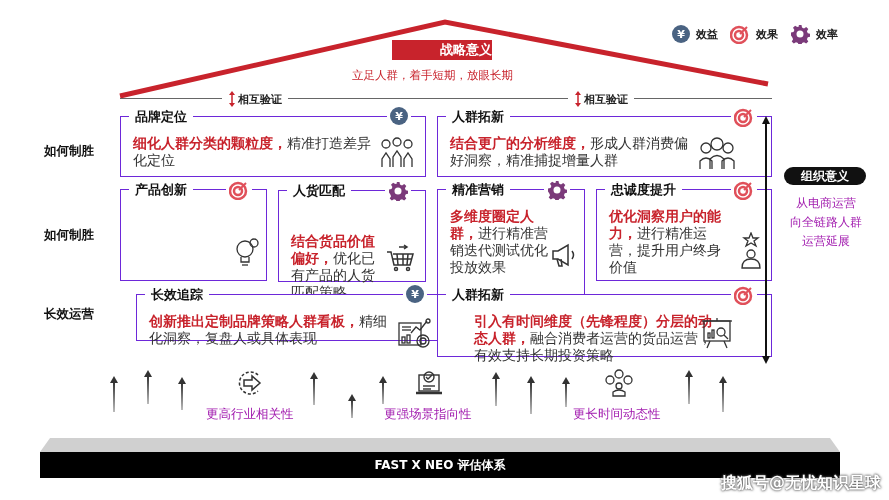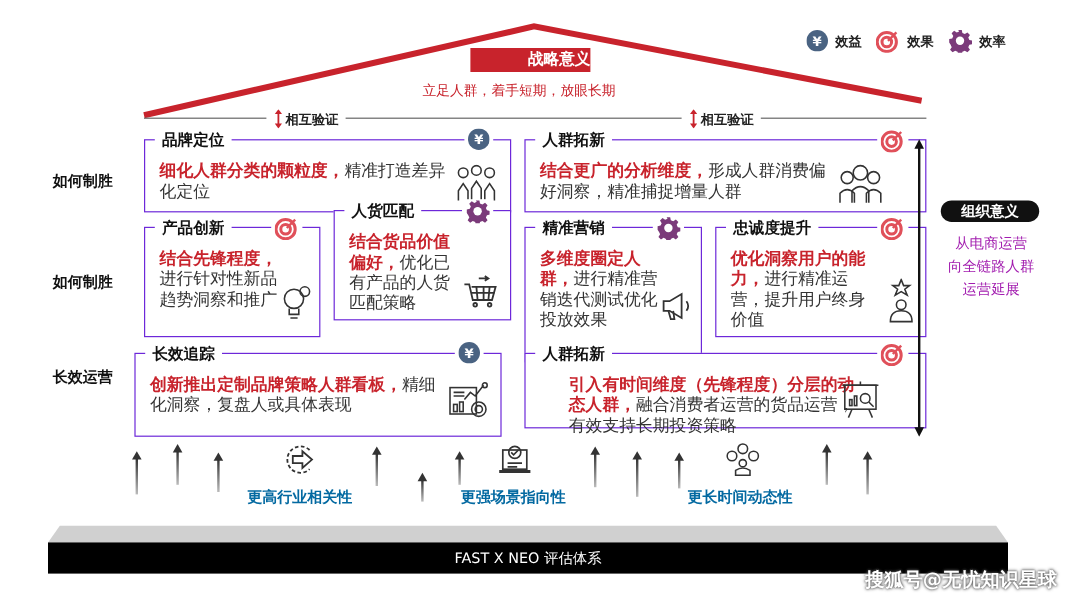--- a/index.html
+++ b/index.html
@@ -33,25 +33,25 @@
     .org-pill {
       position: absolute; background: #111; color: #fff; font-weight: bold; font-size: 12px;
       border-radius: 10px; text-align: center; line-height: 18px;
     }
     .org-text { position: absolute; font-size: 12px; text-align: center; line-height: 19px; color: #a21caf; }
     .arrow-up { position: absolute; width: 2px; background: linear-gradient(#333, #bbb); }
     .arrow-up::before {
       content: ""; position: absolute; top: -6px; left: -3px;
       border-left: 4px solid transparent; border-right: 4px solid transparent; border-bottom: 7px solid #333;
     }
-    .bottom-label { position: absolute; font-size: 12.5px; font-weight: bold; color: #0369a1; }
+    .bottom-label { position: absolute; font-size: 12.5px; font-weight: normal; color: #a21caf; }
     .base-top { position: absolute; }
     .base-bar {
       position: absolute; left: 40px; top: 452px; width: 800px; height: 26px; background: #000;
-      color: #fff; font-weight: normal; font-size: 12px; text-align: center; line-height: 26px;
+      color: #fff; font-weight: bold; font-size: 12px; text-align: center; line-height: 26px;
     }
     .watermark { position: absolute; right: 8px; bottom: 6px; color: #fff; font-size: 16px; font-weight: bold; text-shadow: 0 0 2px #555, 0 0 3px #555; }
   </style>
 </head>
 <body>
 
 <svg class="roof" width="889" height="110">
   <polyline points="120,96 445,22 768,84" fill="none" stroke="#c8232c" stroke-width="5" stroke-linejoin="miter"></polyline>
 </svg>
 
@@ -143,37 +143,36 @@
     </svg>
 </div>
 
 <div class="card" style="left:120px; top:189px; width:147px; height:92px;">
   <span class="title">产品创新</span>
   <span class="badge"><svg width="20" height="20">
         <circle cx="9" cy="11" r="8" fill="none" stroke="#e0505a" stroke-width="2.5"></circle>
         <circle cx="9" cy="11" r="4" fill="none" stroke="#e0505a" stroke-width="2.5"></circle>
         <line x1="10" y1="10" x2="17" y2="3" stroke="#e0505a" stroke-width="2"></line>
       </svg></span>
-  <div class="body" style="width:102px;"><span class="hl">结合先锋程度，</span><span>进行针对性新品趋势洞察和推广</span></div>
   <svg class="pic" style="left:112px; top:46px;" width="28" height="32">
       <g fill="none" stroke="#333" stroke-width="1.3">
         <circle cx="12" cy="13" r="8"></circle>
         <path d="M8 21 v5 h8 v-5"></path>
         <line x1="9" y1="29" x2="15" y2="29"></line>
         <circle cx="21" cy="7" r="4"></circle>
       </g>
     </svg>
 </div>
-<div class="card" style="left:278px; top:175px; width:148px; height:92px;">
+<div class="card" style="left:278px; top:190px; width:148px; height:92px;">
   <span class="title">人货匹配</span>
   <span class="badge"><svg width="20" height="20" viewBox="0 0 20 20">
         <path fill="#7b3a7a" d="M8.5 1h3l.5 2.5 2 .9 2.2-1.4 2.1 2.1-1.4 2.2.9 2 2.5.5v3l-2.5.5-.9 2 1.4 2.2-2.1 2.1-2.2-1.4-2 .9-.5 2.5h-3l-.5-2.5-2-.9-2.2 1.4-2.1-2.1 1.4-2.2-.9-2L1 11.5v-3l2.5-.5.9-2L3 3.8 5.1 1.7l2.2 1.4 2-.9z"></path>
         <circle cx="10" cy="10" r="3.5" fill="#fff"></circle>
       </svg></span>
-  <div class="body" style="width:96px;"><span class="hl">结合货品价值偏好，</span><span>优化已有产品的人货匹配策略</span></div>
+  <div class="body" style="width:96px;margin-top:24px;"><span class="hl">结合货品价值偏好，</span><span>优化已有产品的人货匹配策略</span></div>
   <svg class="pic" style="left:106px; top:52px;" width="30" height="30">
       <g fill="none" stroke="#333" stroke-width="1.5">
         <path d="M2 9 h4 l3 13 h16 l3 -11 h-20"></path>
         <line x1="12" y1="11" x2="13" y2="22"></line>
         <line x1="18" y1="11" x2="18" y2="22"></line>
         <line x1="23" y1="11" x2="22" y2="22"></line>
         <line x1="8" y1="16" x2="27" y2="16"></line>
         <circle cx="11" cy="26" r="1.5"></circle>
         <circle cx="23" cy="26" r="1.5"></circle>
         <path d="M14 4 h8 m-3 -2 l3 2 l-3 2"></path>
@@ -205,21 +204,21 @@
   <div class="body" style="width:112px;"><span class="hl">优化洞察用户的能力，</span><span>进行精准运营，提升用户终身价值</span></div>
   <svg class="pic" style="left:140px; top:42px;" width="28" height="38">
       <g fill="none" stroke="#333" stroke-width="1.3">
         <polygon points="14,1 16,6 21,6 17,9 19,14 14,11 9,14 11,9 7,6 12,6"></polygon>
         <circle cx="14" cy="22" r="4"></circle>
         <path d="M5 36 q0 -9 9 -9 q9 0 9 9 z"></path>
       </g>
     </svg>
 </div>
 
-<div class="card" style="left:112px; top:294px; width:306px; height:70px;">
+<div class="card" style="left:136px; top:294px; width:306px; height:47px;">
   <span class="title">长效追踪</span>
   <span class="badge"><svg width="18" height="18">
         <circle cx="9" cy="9" r="9" fill="#4a6382"></circle>
         <text x="9" y="13" font-size="11" font-weight="bold" fill="#fff" text-anchor="middle">¥</text>
       </svg></span>
   <div class="body" style="width:245px;"><span class="hl">创新推出定制品牌策略人群看板，</span><span>精细化洞察，复盘人或具体表现</span></div>
   <svg class="pic" style="left:260px; top:22px;" width="36" height="32">
       <g fill="none" stroke="#333" stroke-width="1.3">
         <rect x="2" y="6" width="22" height="22"></rect>
         <line x1="5" y1="10" x2="14" y2="10"></line>

